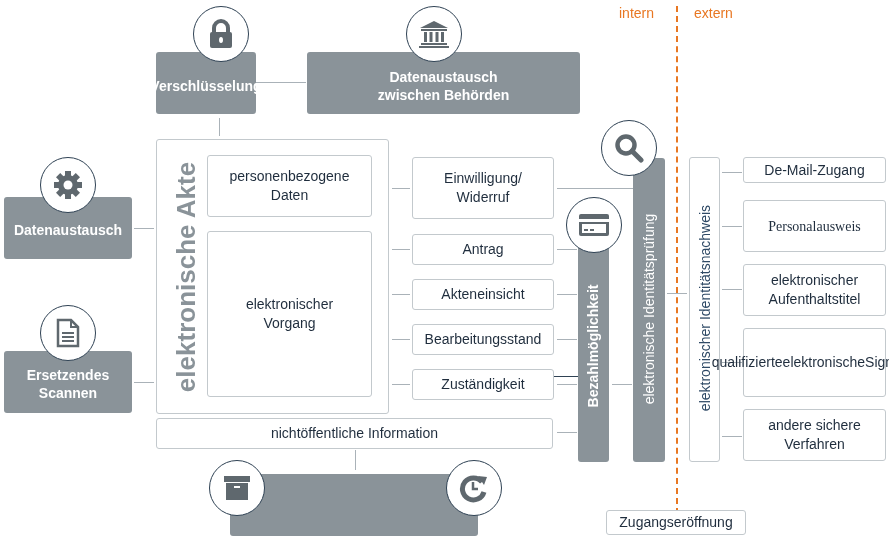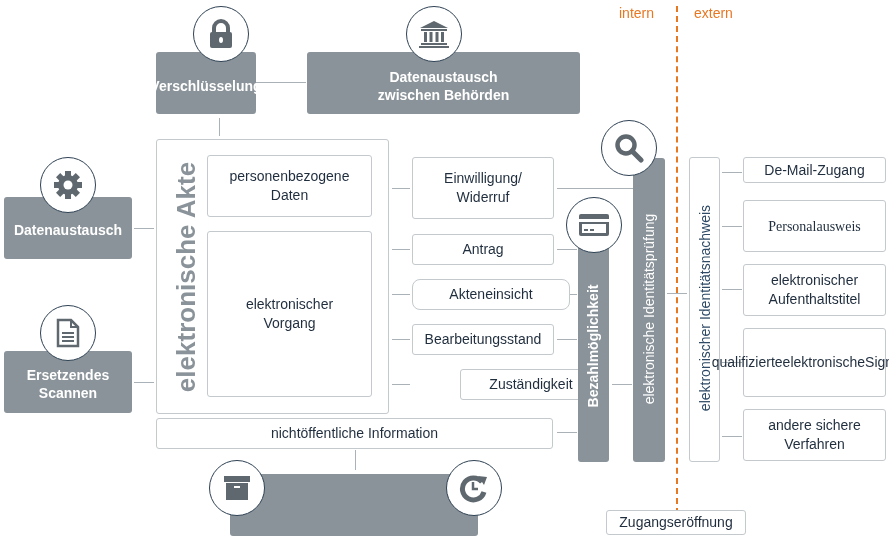--- a/index.html
+++ b/index.html
@@ -143,27 +143,27 @@
   <span>nichtöffentliche Information</span>
 </div>
 
 <div class="white-box" style="left:412px; top:157px; width:142px; height:62px; flex-direction:column;">
   <span>Einwilligung/</span>
   <span>Widerruf</span>
 </div>
 <div class="white-box" style="left:412px; top:234px; width:142px; height:31px;">
   <span>Antrag</span>
 </div>
-<div class="white-box" style="left:412px; top:279px; width:158px; height:31px;border-radius:8px;">
+<div class="white-box" style="left:412px; top:279px; width:142px; height:31px;">
   <span>Akteneinsicht</span>
 </div>
 <div class="white-box" style="left:412px; top:324px; width:142px; height:31px;">
   <span>Bearbeitungsstand</span>
 </div>
-<div class="white-box" style="left:412px; top:369px; width:142px; height:31px;margin-left:48px;">
+<div class="white-box" style="left:412px; top:369px; width:142px; height:31px;">
   <span>Zuständigkeit</span>
 </div>
 
 <div class="gray-box" style="left:578px; top:240px; width:31px; height:222px;"></div>
 <div class="vtext" style="left:513px; top:335px; width:160px; height:22px; color:#fff; font-weight:bold; font-size:14px; line-height:22px;">Bezahlmöglichkeit</div>
 <div class="circle" style="left:566px; top:197px;">
   <svg width="32" height="24" viewBox="0 0 32 24">
       <rect x="1" y="1" width="30" height="22" rx="2" fill="#5f686e"></rect>
       <rect x="1" y="6" width="30" height="3" fill="#fff"></rect>
       <rect x="4" y="11" width="24" height="9" fill="#fff"></rect>

